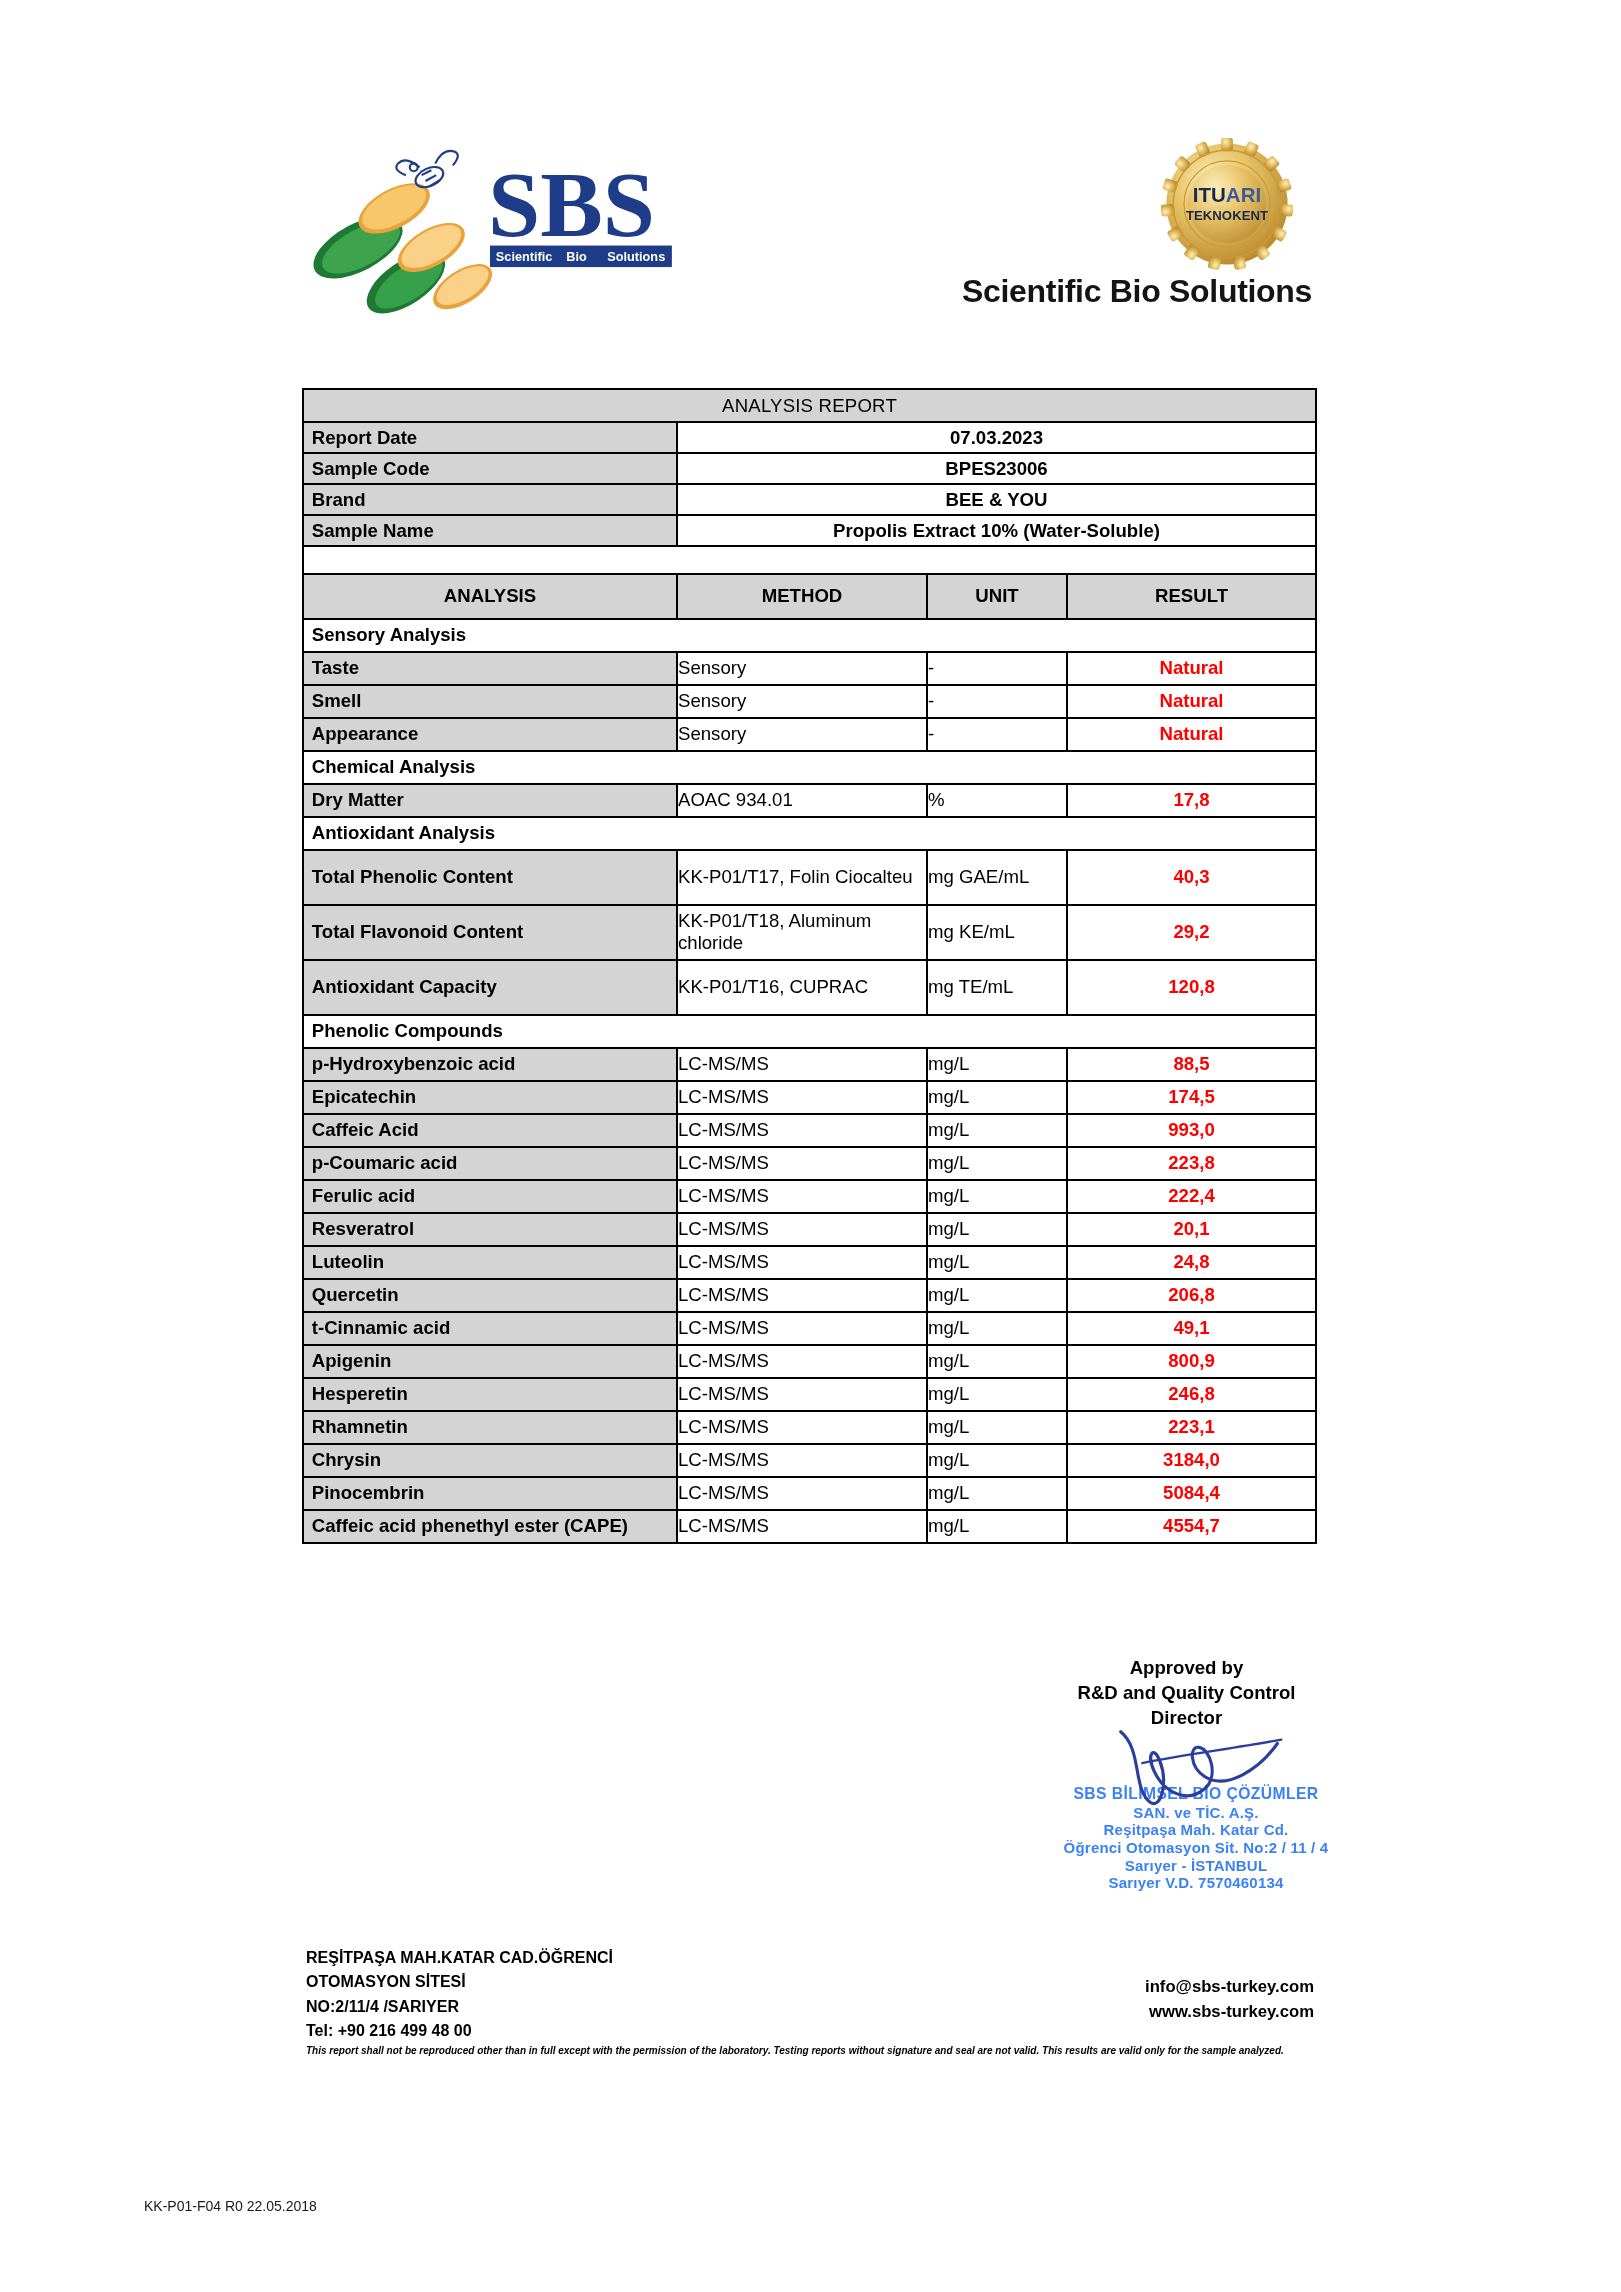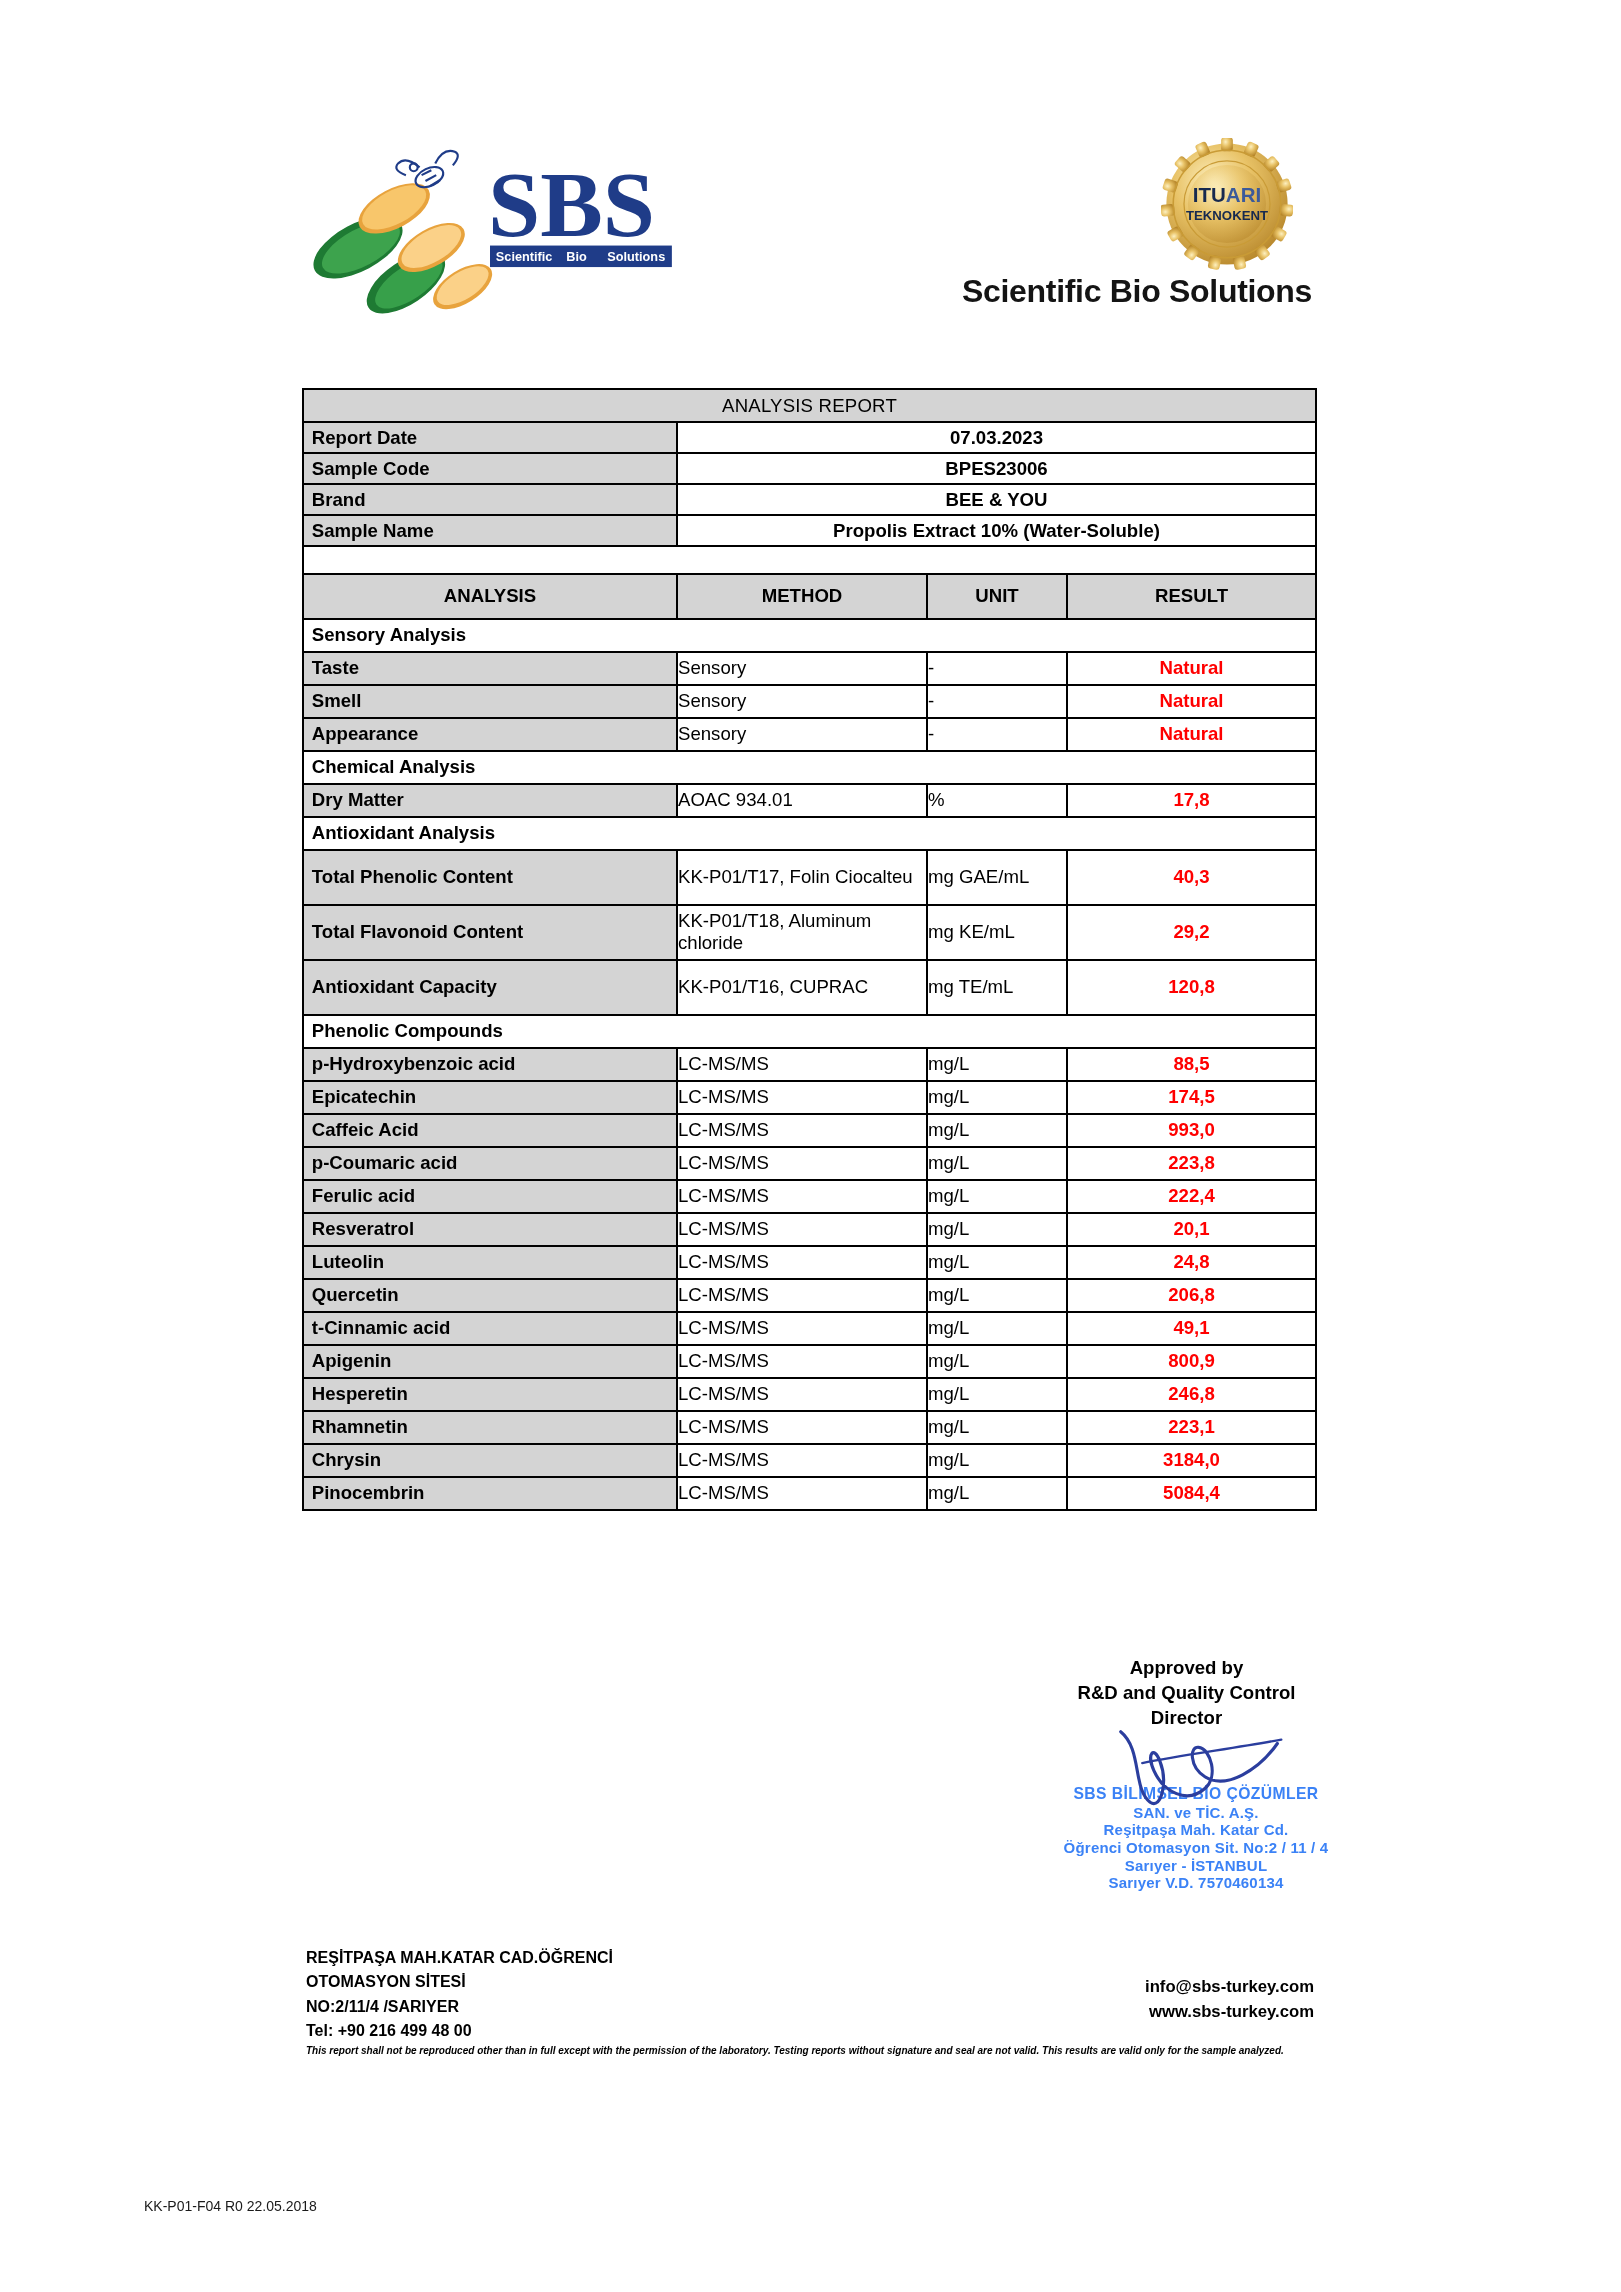--- a/index.html
+++ b/index.html
@@ -461,20 +461,26 @@
         <td class="row-method">LC-MS/MS</td>
         <td class="row-unit">mg/L</td>
         <td class="row-result" style="color: rgb(255, 0, 0);">3184,0</td>
       </tr>
       <tr class="r-h32">
         <td class="row-name">Pinocembrin</td>
         <td class="row-method">LC-MS/MS</td>
         <td class="row-unit">mg/L</td>
         <td class="row-result" style="color: rgb(255, 0, 0);">5084,4</td>
       </tr>
+      <tr class="r-h32">
+        <td class="row-name">Caffeic acid phenethyl ester (CAPE)</td>
+        <td class="row-method">LC-MS/MS</td>
+        <td class="row-unit">mg/L</td>
+        <td class="row-result" style="color: rgb(255, 0, 0);">4554,7</td>
+      </tr>
     </tbody>
 </table>
 
 <div class="approval">
   <div>Approved by</div>
   <div>R&amp;D and Quality Control</div>
   <div>Director</div>
 </div>
 
 <div class="stamp">

